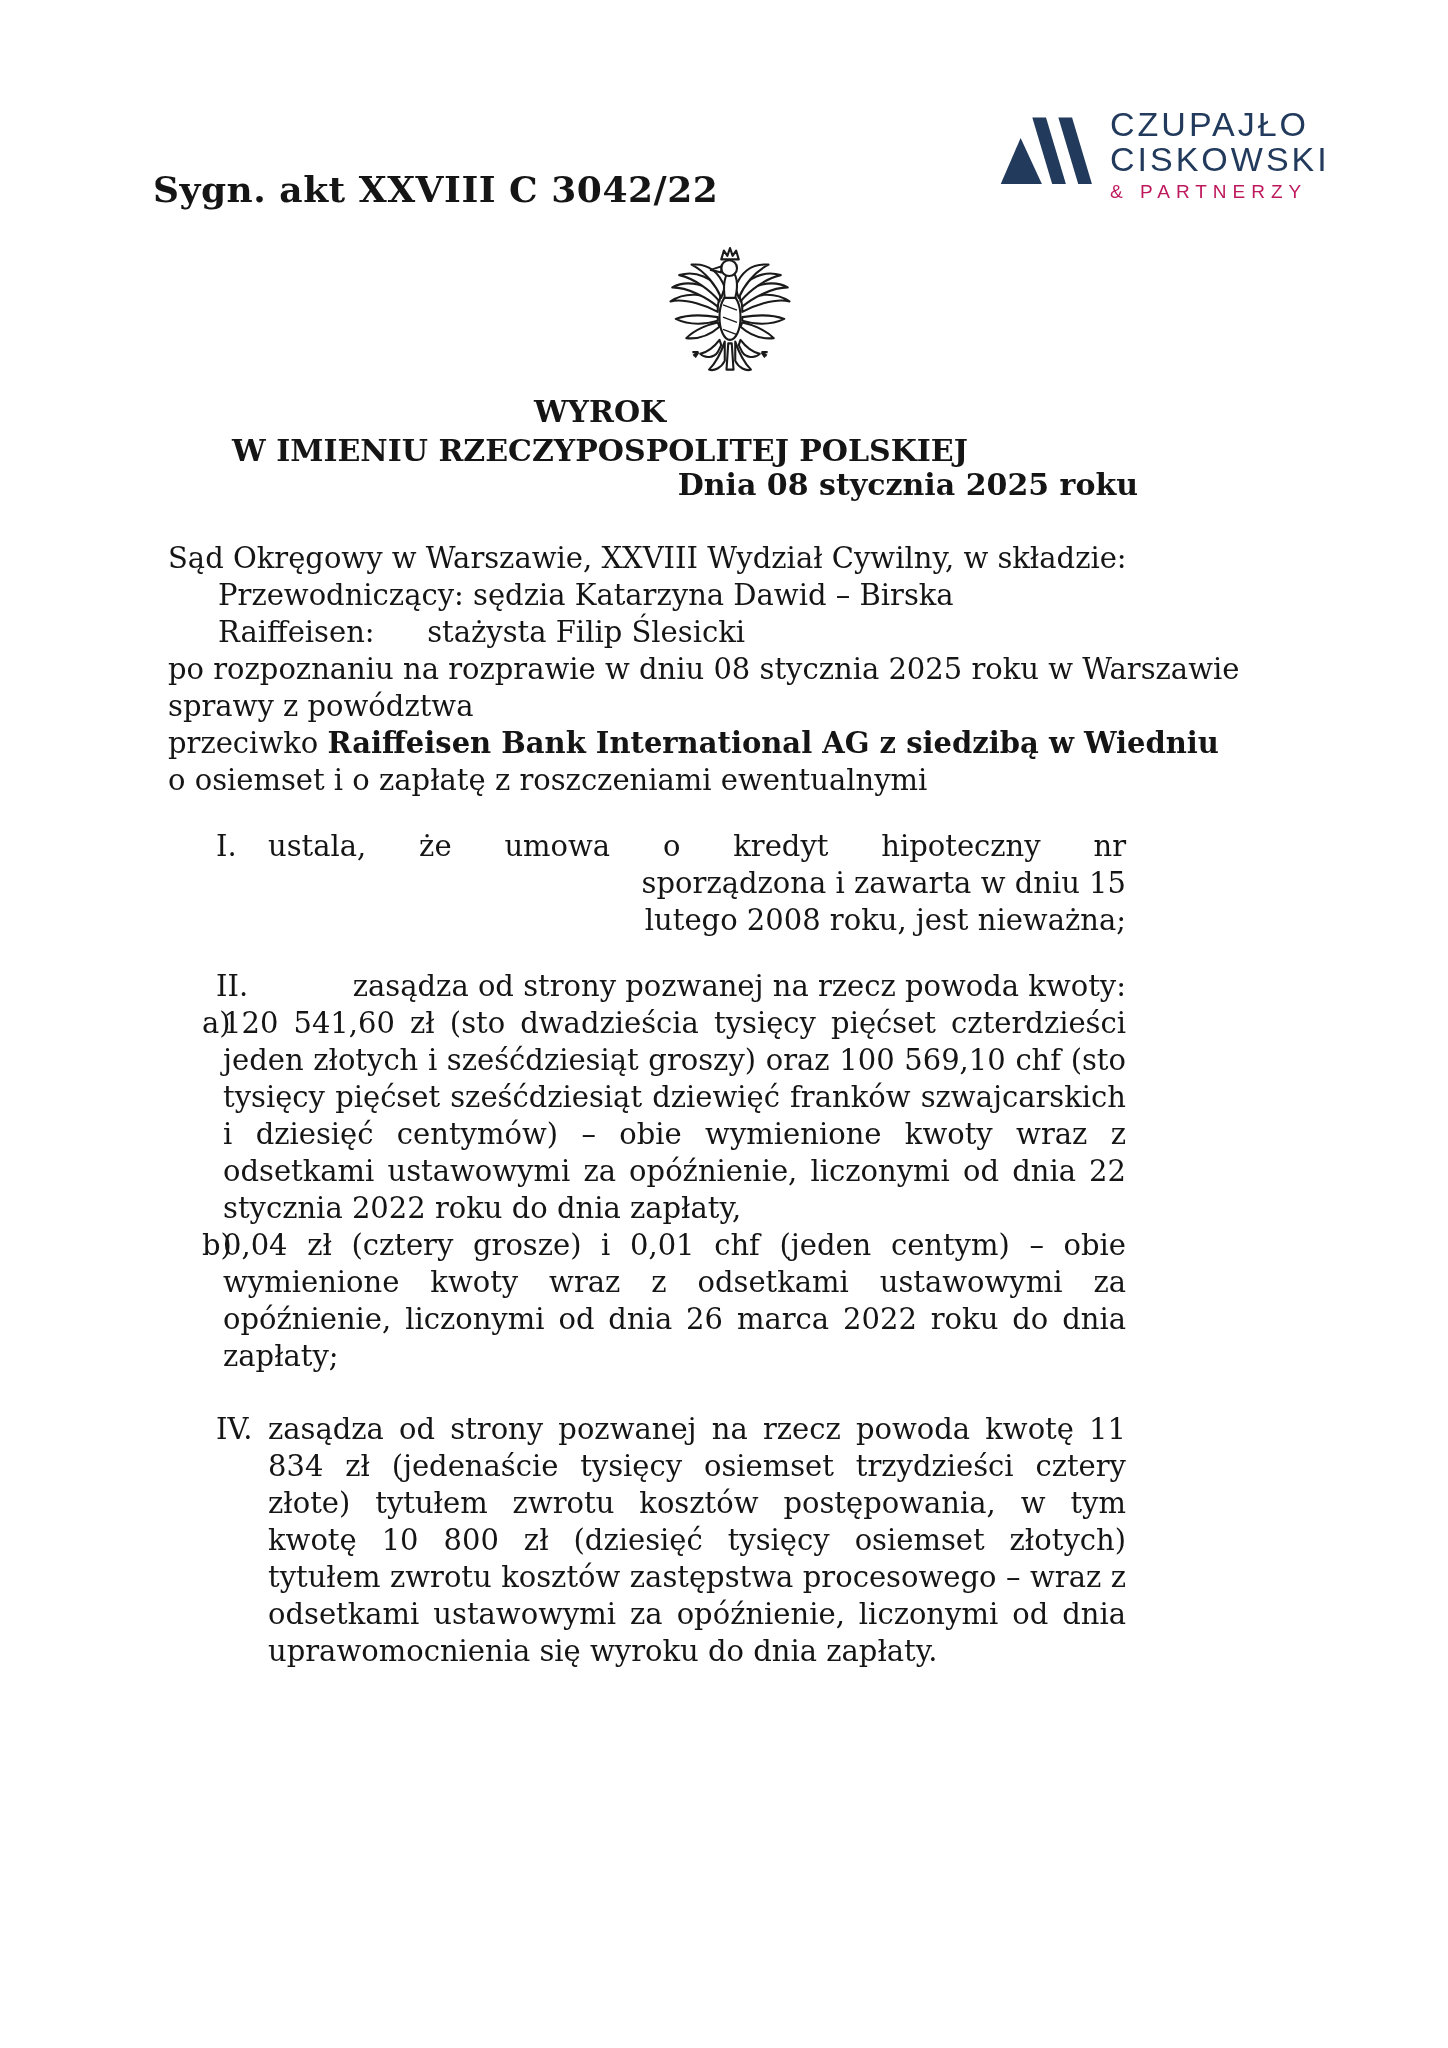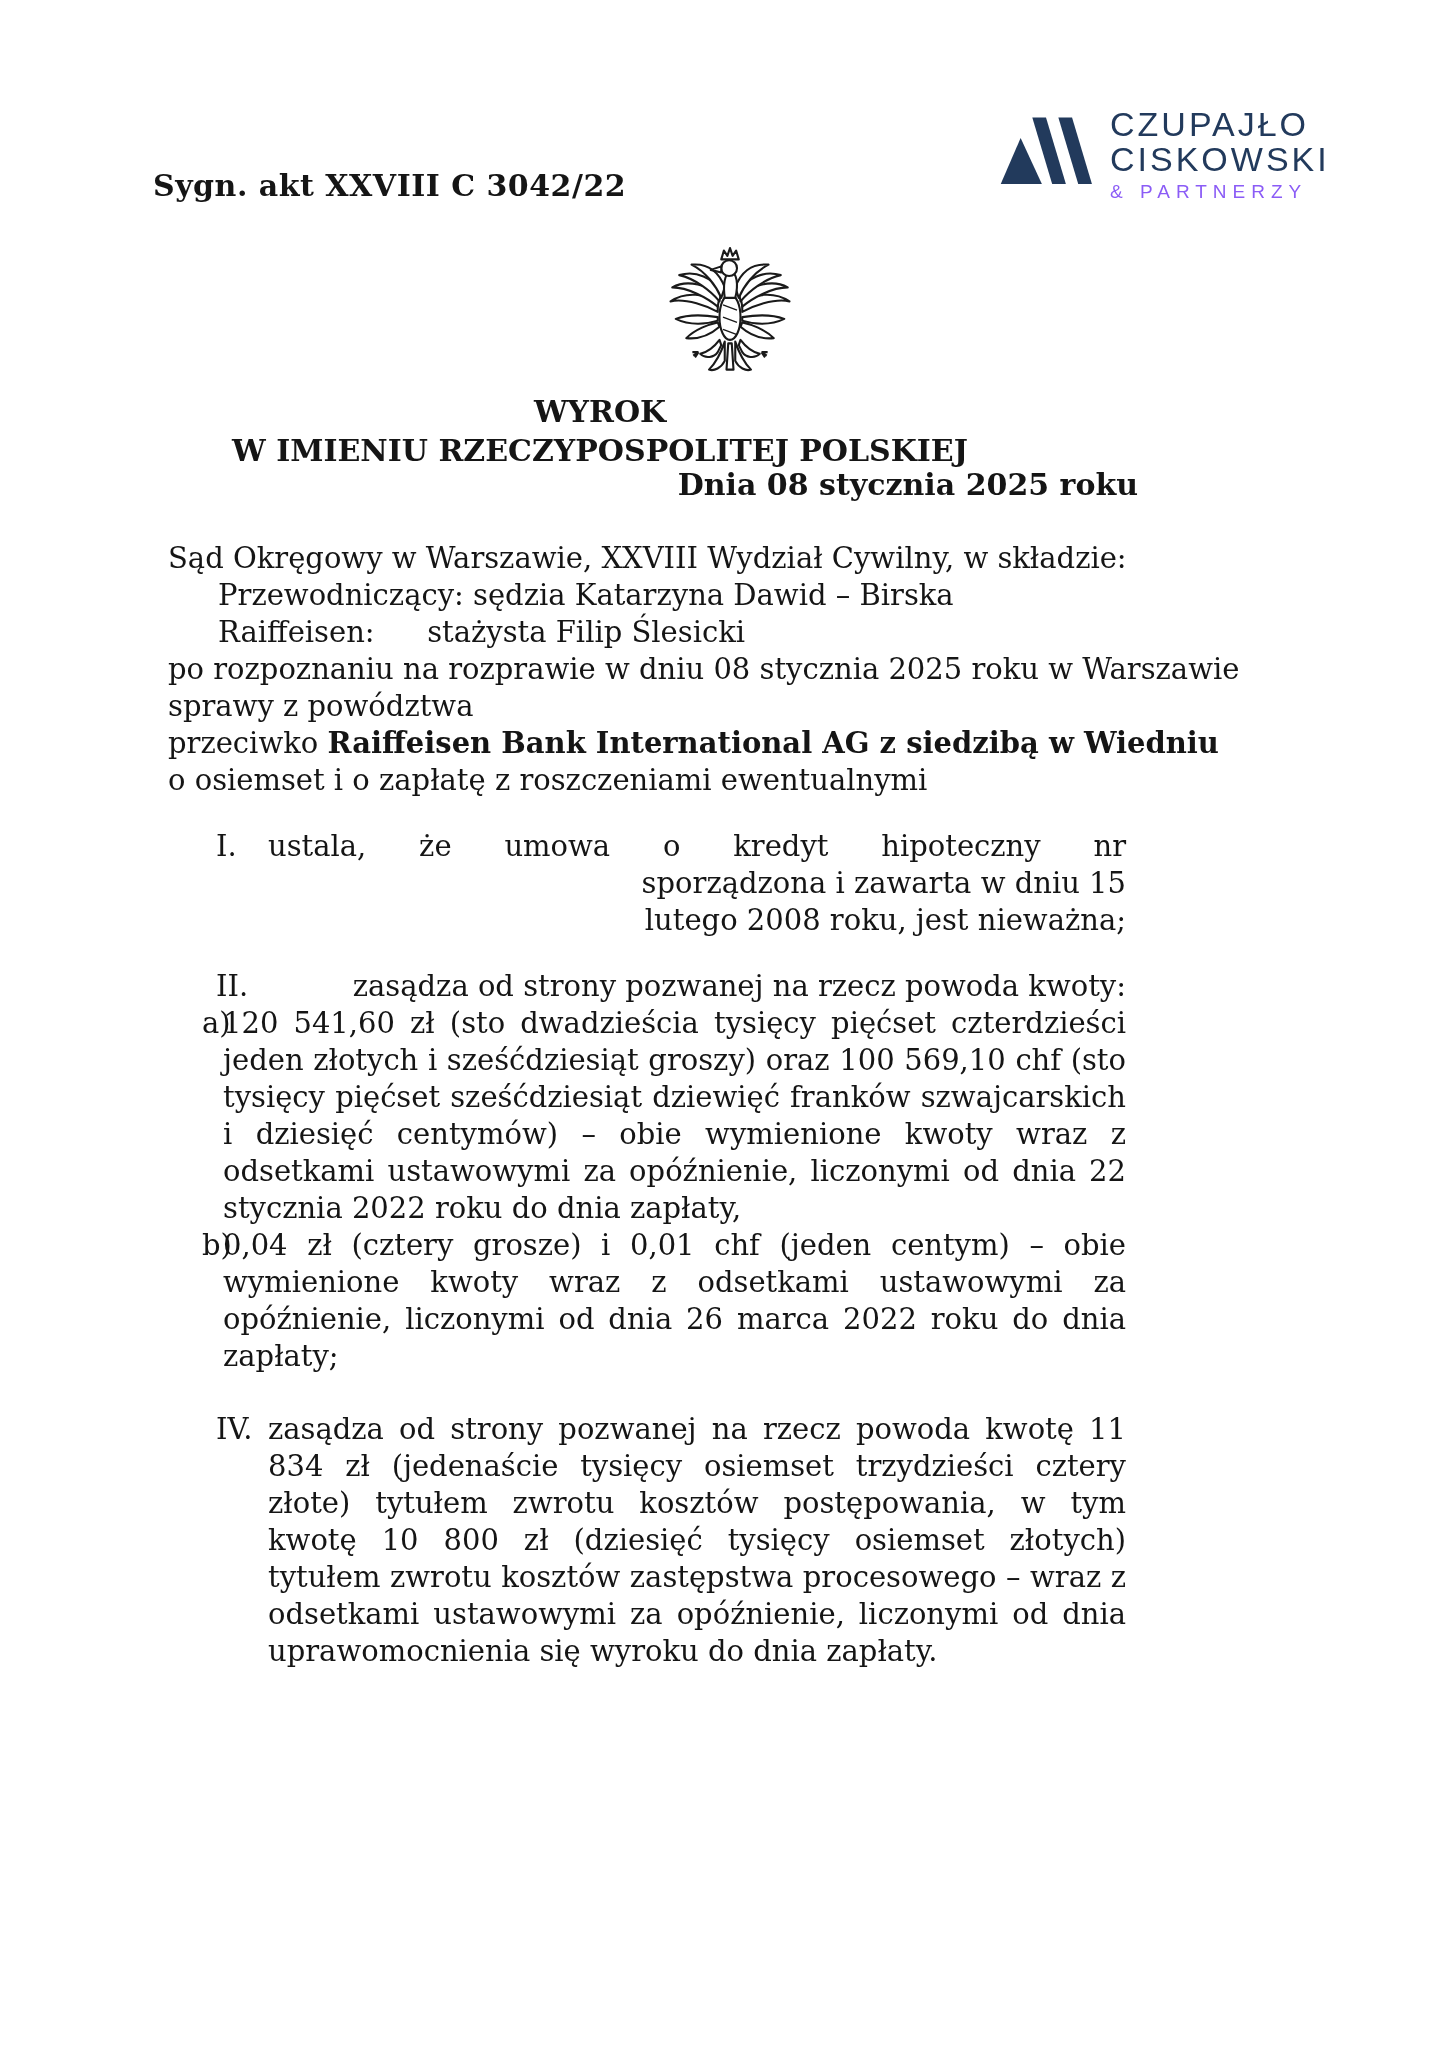--- a/index.html
+++ b/index.html
@@ -3,31 +3,31 @@
 <meta charset="utf-8">
 <style>
   html,body{margin:0;padding:0;}
   body{
     width:1448px;height:2048px;background:#ffffff;position:relative;
     font-family:"DejaVu Serif","Liberation Serif",serif;color:#151515;
     -webkit-font-smoothing:antialiased;overflow:hidden;
   }
   .sygn{
     position:absolute;left:153px;top:168px;
-    font-size:30px;font-weight:bold;letter-spacing:.5px;
+    font-size:36px;font-weight:bold;letter-spacing:.5px;
   }
   
   .logo{position:absolute;left:998px;top:98px;display:flex;align-items:flex-end;gap:16px;}
   .logo-mark{width:96px;height:106px;flex:none;}
   .logo-text{font-family:Liberation Sans, sans-serif;line-height:1.04;padding-bottom:2px;}
   .logo-line1,.logo-line2{
     font-size:34px;font-weight:500;letter-spacing:3px;color:#223a5c;
   }
   .logo-line3{
-    font-size:19px;letter-spacing:6px;color:#8b5cf6;margin-top:5px;font-weight:400;
+    font-size:19px;letter-spacing:6px;color:#be185d;margin-top:5px;font-weight:400;
   }
   
   .emblem{position:absolute;left:660px;top:236px;width:140px;height:150px;}
   
   .title-block{
     position:absolute;left:180px;top:392px;width:840px;text-align:center;
     font-size:30px;font-weight:bold;line-height:39px;
   }
   .date-line{
     position:absolute;left:180px;top:467px;width:958px;text-align:right;

